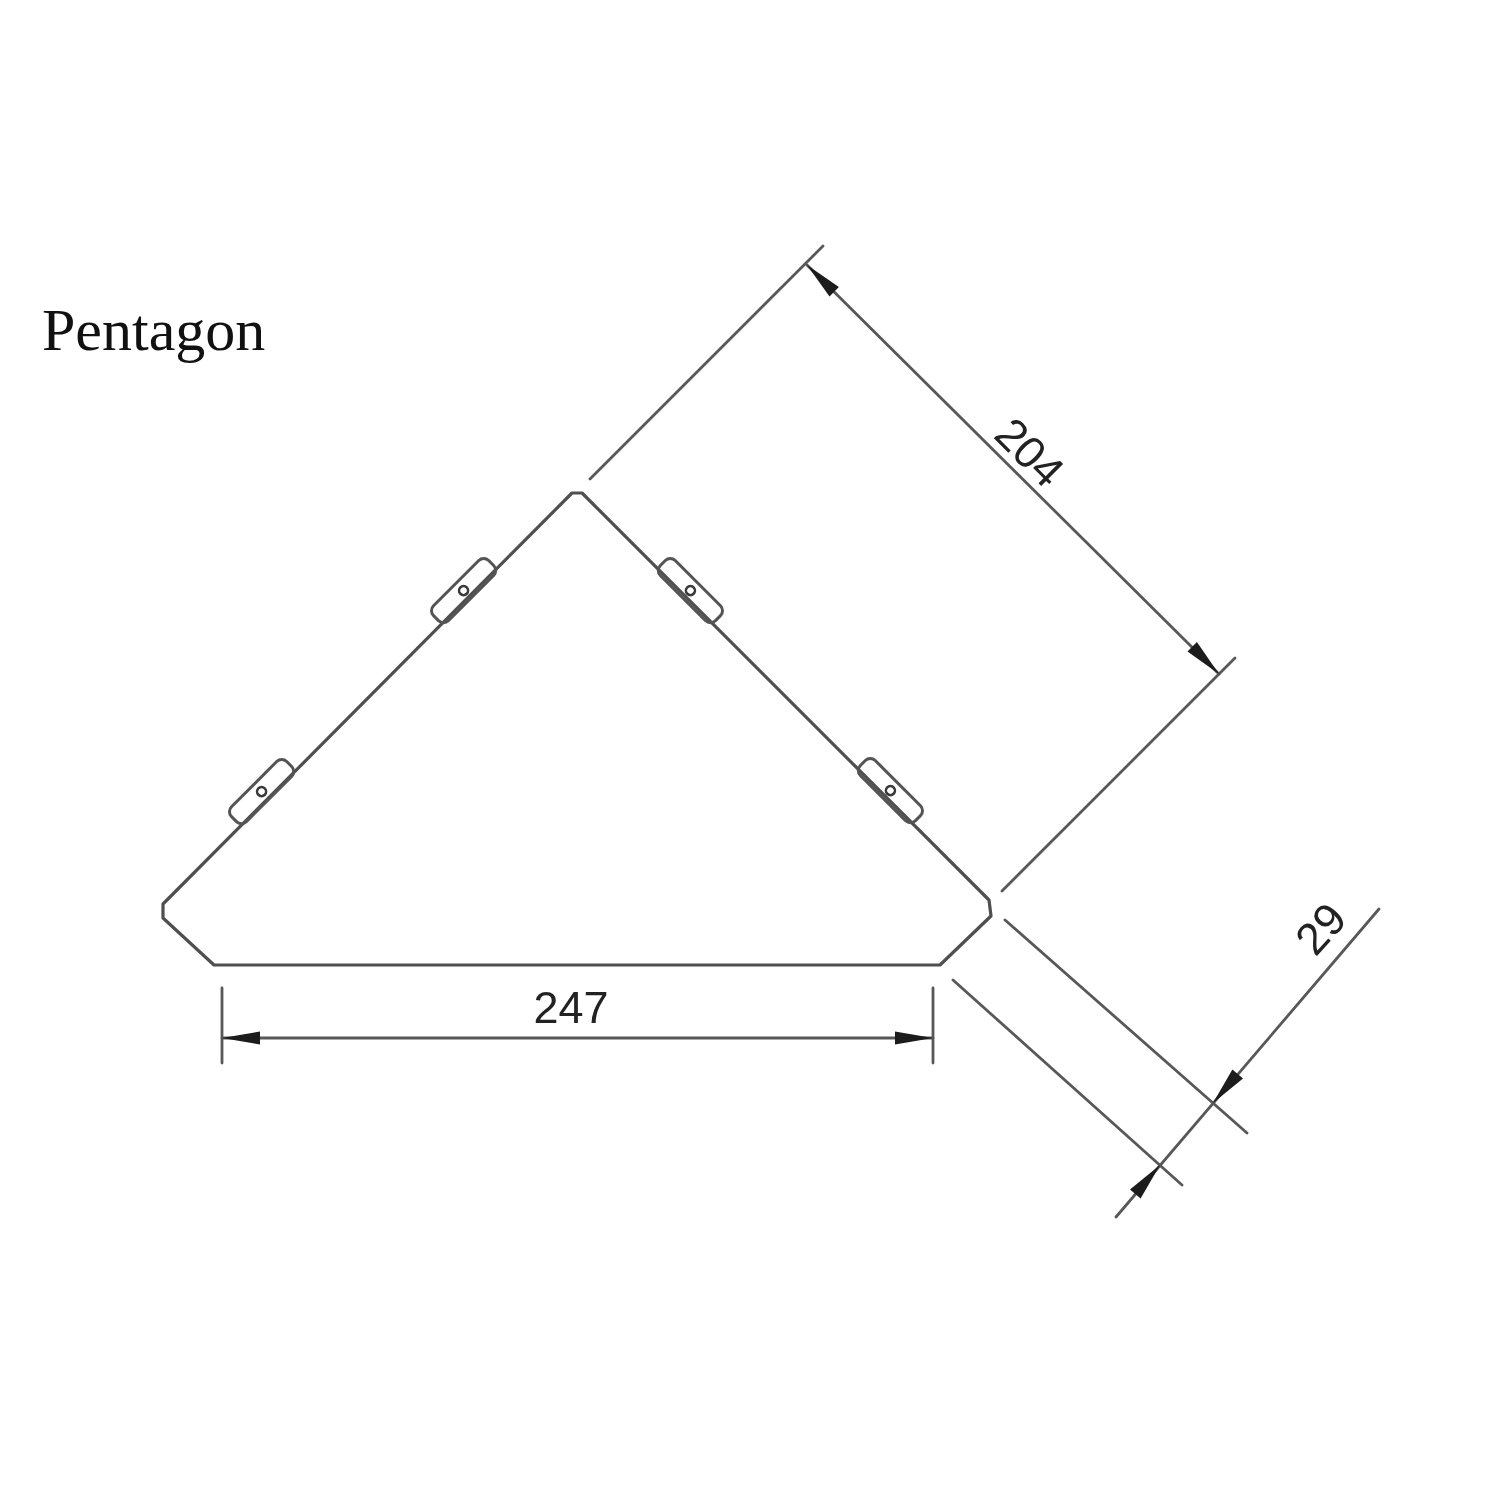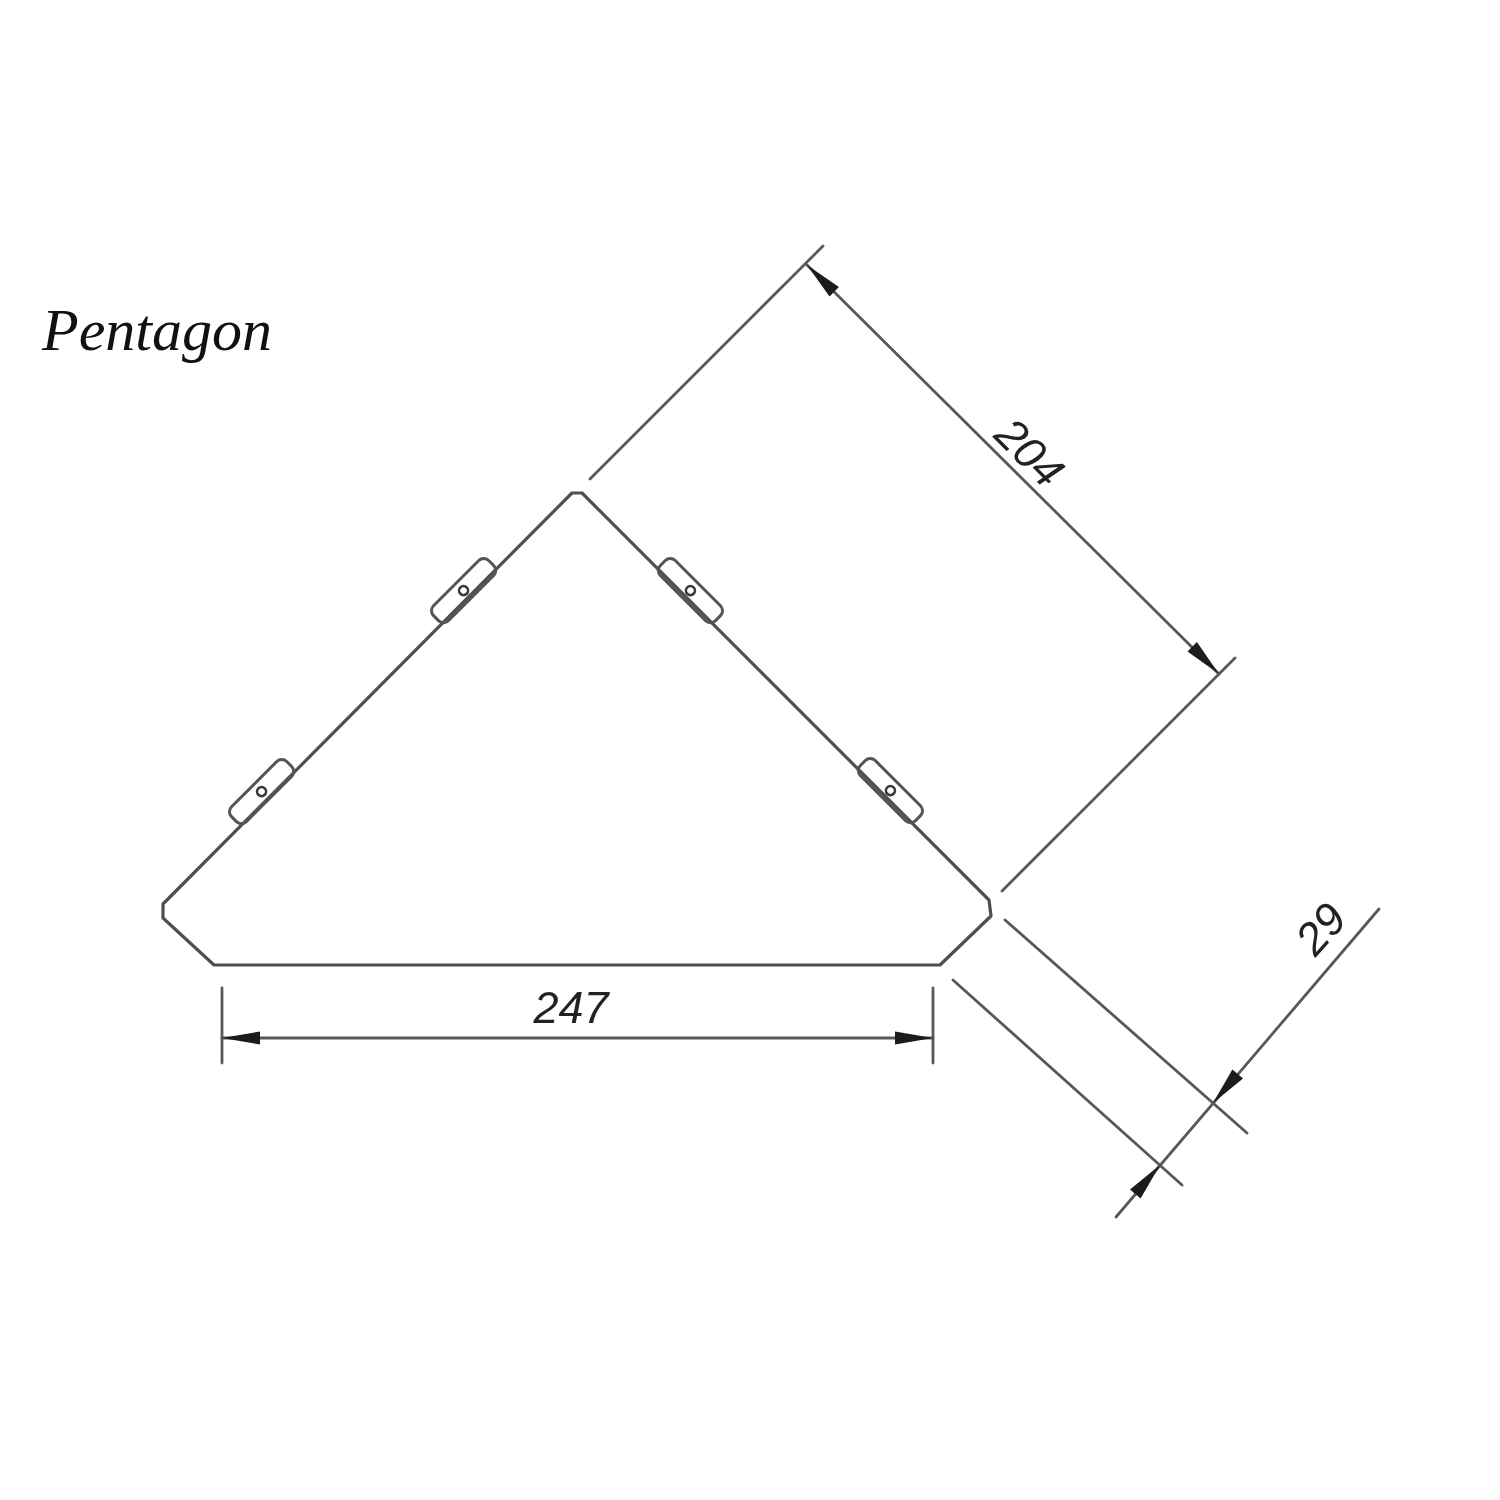--- a/index.html
+++ b/index.html
@@ -6,21 +6,20 @@
     margin: 0;
     padding: 0;
     background: #ffffff;
   }
   .canvas {
     position: relative;
     width: 1500px;
     height: 1276px;
     background: #ffffff;
     overflow: hidden;
-    font-style: italic;
   }
   svg { display: block; }
   .outline {
     fill: none;
     stroke: #4f4f4f;
     stroke-width: 3.2;
     stroke-linejoin: round;
     stroke-linecap: round;
   }
   .tab {

